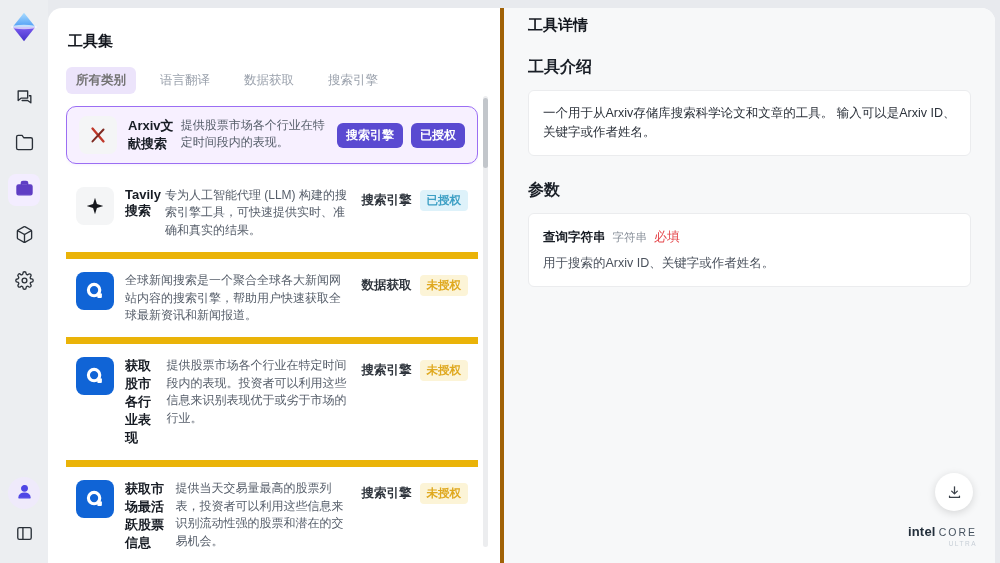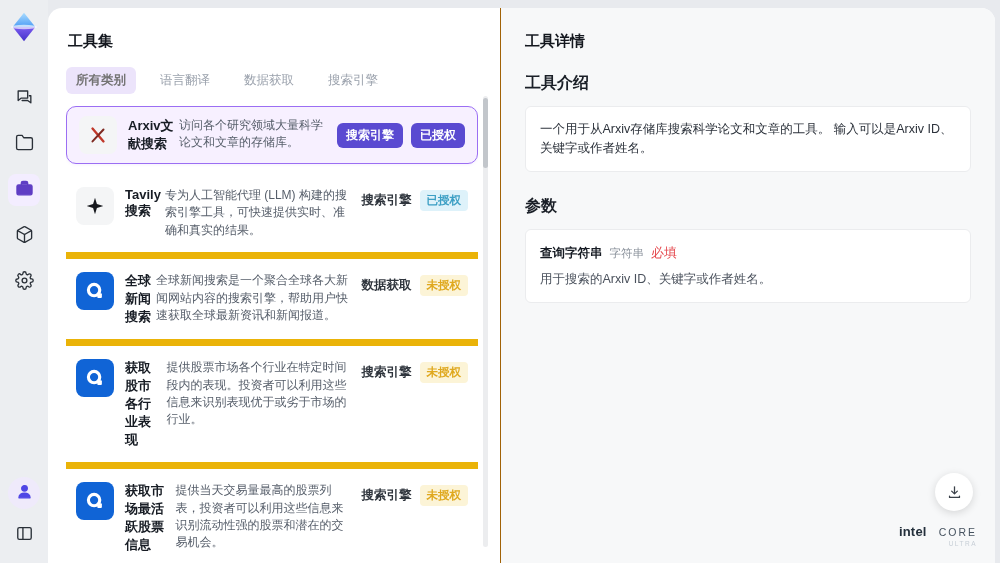--- a/index.html
+++ b/index.html
@@ -69,42 +69,42 @@
   .badge.unauth { background:#fcf4d7; color:#dfa81e; }
   .pill { background:#5a4ad1; color:#fff; font-size:12px; padding:4px 9px; border-radius:6px; font-weight:bold; white-space:nowrap; }
 
   .scroll-track {
     position:absolute; right:12px; top:88px; bottom:16px; width:5px;
     background:#ecedef; border-radius:3px;
   }
   .scroll-thumb { position:absolute; top:2px; left:0; width:5px; height:70px; background:#c2c6cb; border-radius:3px; }
 
   
-  .right-pane { flex:1; background:#f7f8f9; border-left:1px solid #a16207; padding:20px 24px; position:relative; }
+  .right-pane { flex:1; background:#f7f8f9; border-left:4px solid #a16207; padding:4px 24px; position:relative; }
   .rp-title { font-size:15px; font-weight:bold; color:#14181f; margin:4px 0 22px 0; }
   .section-title { font-size:16px; font-weight:bold; color:#1a1f27; margin-bottom:12px; }
   .box {
     background:#fff; border:1px solid #ebecee; border-radius:6px;
     padding:13px 14px; font-size:12.5px; color:#2c323b; margin-bottom:24px; line-height:1.5;
   }
   .param-head { display:flex; align-items:baseline; gap:7px; margin-bottom:8px; }
   .param-name { font-size:12.5px; font-weight:bold; color:#171c24; }
   .param-type { font-size:11.5px; color:#8a919b; }
   .param-required { font-size:13px; color:#e5484d; }
   .param-desc { font-size:12.5px; color:#4a515c; }
 
   
   .fab {
     position:absolute; right:22px; bottom:52px; width:38px; height:38px; border-radius:50%;
     background:#fff; box-shadow:0 2px 8px rgba(0,0,0,.14);
     display:flex; align-items:center; justify-content:center; cursor:pointer;
   }
   .fab svg { width:17px; height:17px; stroke:#3a4049; fill:none; stroke-width:1.8; stroke-linecap:round; stroke-linejoin:round; }
   .brand { position:absolute; right:18px; bottom:16px; text-align:right; line-height:1.1; }
-  .brand-row { display:flex; align-items:baseline; gap:12px;justify-content:space-between; }
+  .brand-row { display:flex; align-items:baseline; gap:3px;justify-content:space-between; }
   .brand-intel { font-size:13px; font-weight:bold; color:#232f3b; letter-spacing:.2px; }
   .brand-core { font-size:10.5px; color:#46525f; letter-spacing:2px; font-weight:normal; }
   .brand-sub { font-size:6.5px; color:#c7ced6; letter-spacing:1.5px; margin-top:1px; }
 </style>
 </head>
 <body>
 
 <nav class="rail">
   <div class="logo">
     <svg viewBox="0 0 36 36">
@@ -184,21 +184,21 @@
     <div class="tool-list">
         <div class="tool-row selected">
     <div class="tool-icon ">
             <svg width="22" height="22" viewBox="0 0 24 24" fill="none" stroke-linecap="round">
               <path d="M6 5l12 14" stroke="#c0392b" stroke-width="2.6"></path>
               <path d="M18 6L6 19" stroke="#7e2a22" stroke-width="2.2"></path>
             </svg>
           </div>
     <div class="tool-text">
       <div class="tool-title">Arxiv文献搜索</div>
-      <div class="tool-desc">访问各个研究领域大量科学论文和文章的存储库。</div>
+      <div class="tool-desc">提供股票市场各个行业在特定时间段内的表现。</div>
     </div>
     <div class="tool-meta">
             <span class="pill">搜索引擎</span>
             <span class="pill">已授权</span>
           </div>
         </div>
         <div class="tool-row">
     <div class="tool-icon ">
             <svg width="20" height="20" viewBox="0 0 24 24">
               <path d="M12 2l2.3 7.7L22 12l-7.7 2.3L12 22l-2.3-7.7L2 12l7.7-2.3z" fill="#16181d"></path>
@@ -214,21 +214,20 @@
           </div>
         </div>
         <div class="tool-row">
     <div class="tool-icon blue">
             <svg width="22" height="22" viewBox="0 0 24 24">
               <circle cx="11" cy="11" r="6.2" fill="none" stroke="#ffffff" stroke-width="3.4"></circle>
               <rect x="14.5" y="14.5" width="5" height="5" rx="1" fill="#ffffff"></rect>
             </svg>
           </div>
     <div class="tool-text">
-      <div class="tool-title">全球新闻搜索</div>
       <div class="tool-desc">全球新闻搜索是一个聚合全球各大新闻网站内容的搜索引擎，帮助用户快速获取全球最新资讯和新闻报道。</div>
     </div>
     <div class="tool-meta">
             <span class="cat-text">数据获取</span>
             <span class="badge unauth">未授权</span>
           </div>
         </div>
         <div class="tool-row">
     <div class="tool-icon blue">
             <svg width="22" height="22" viewBox="0 0 24 24">

